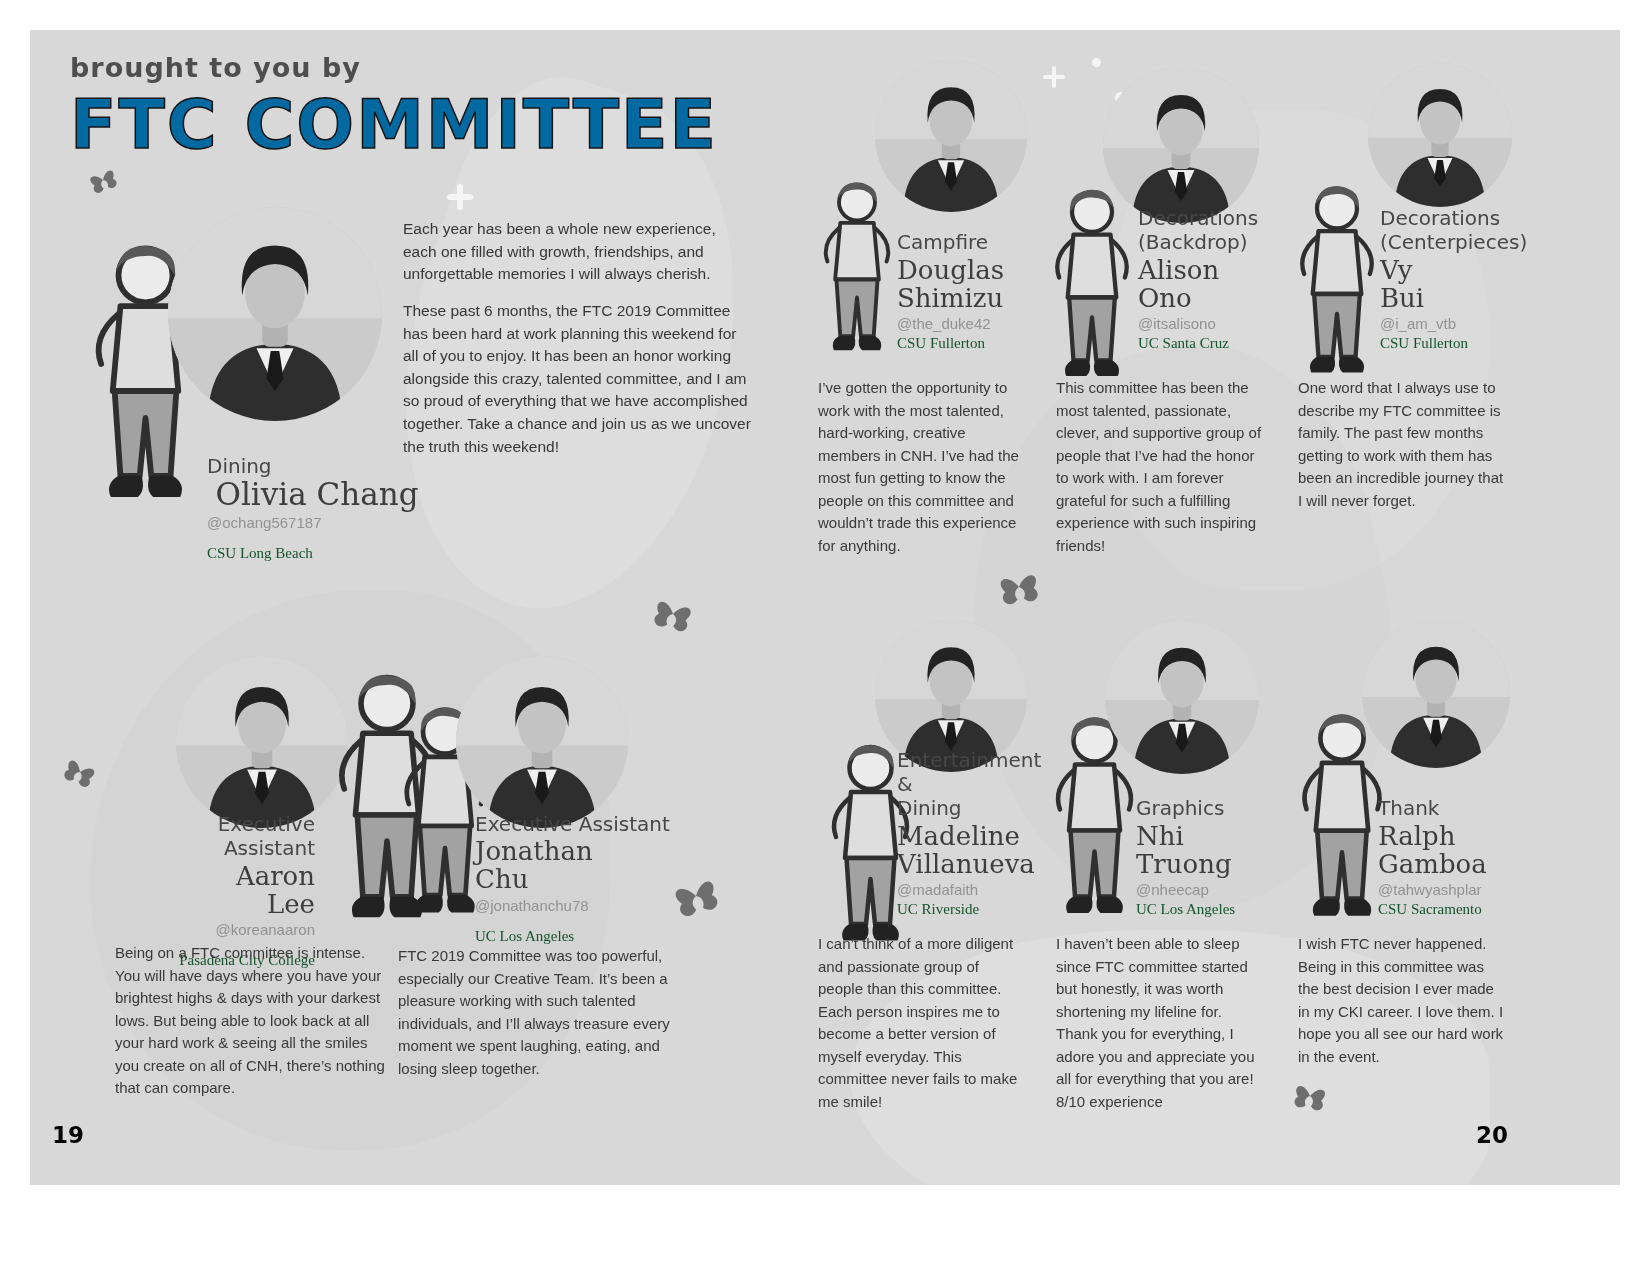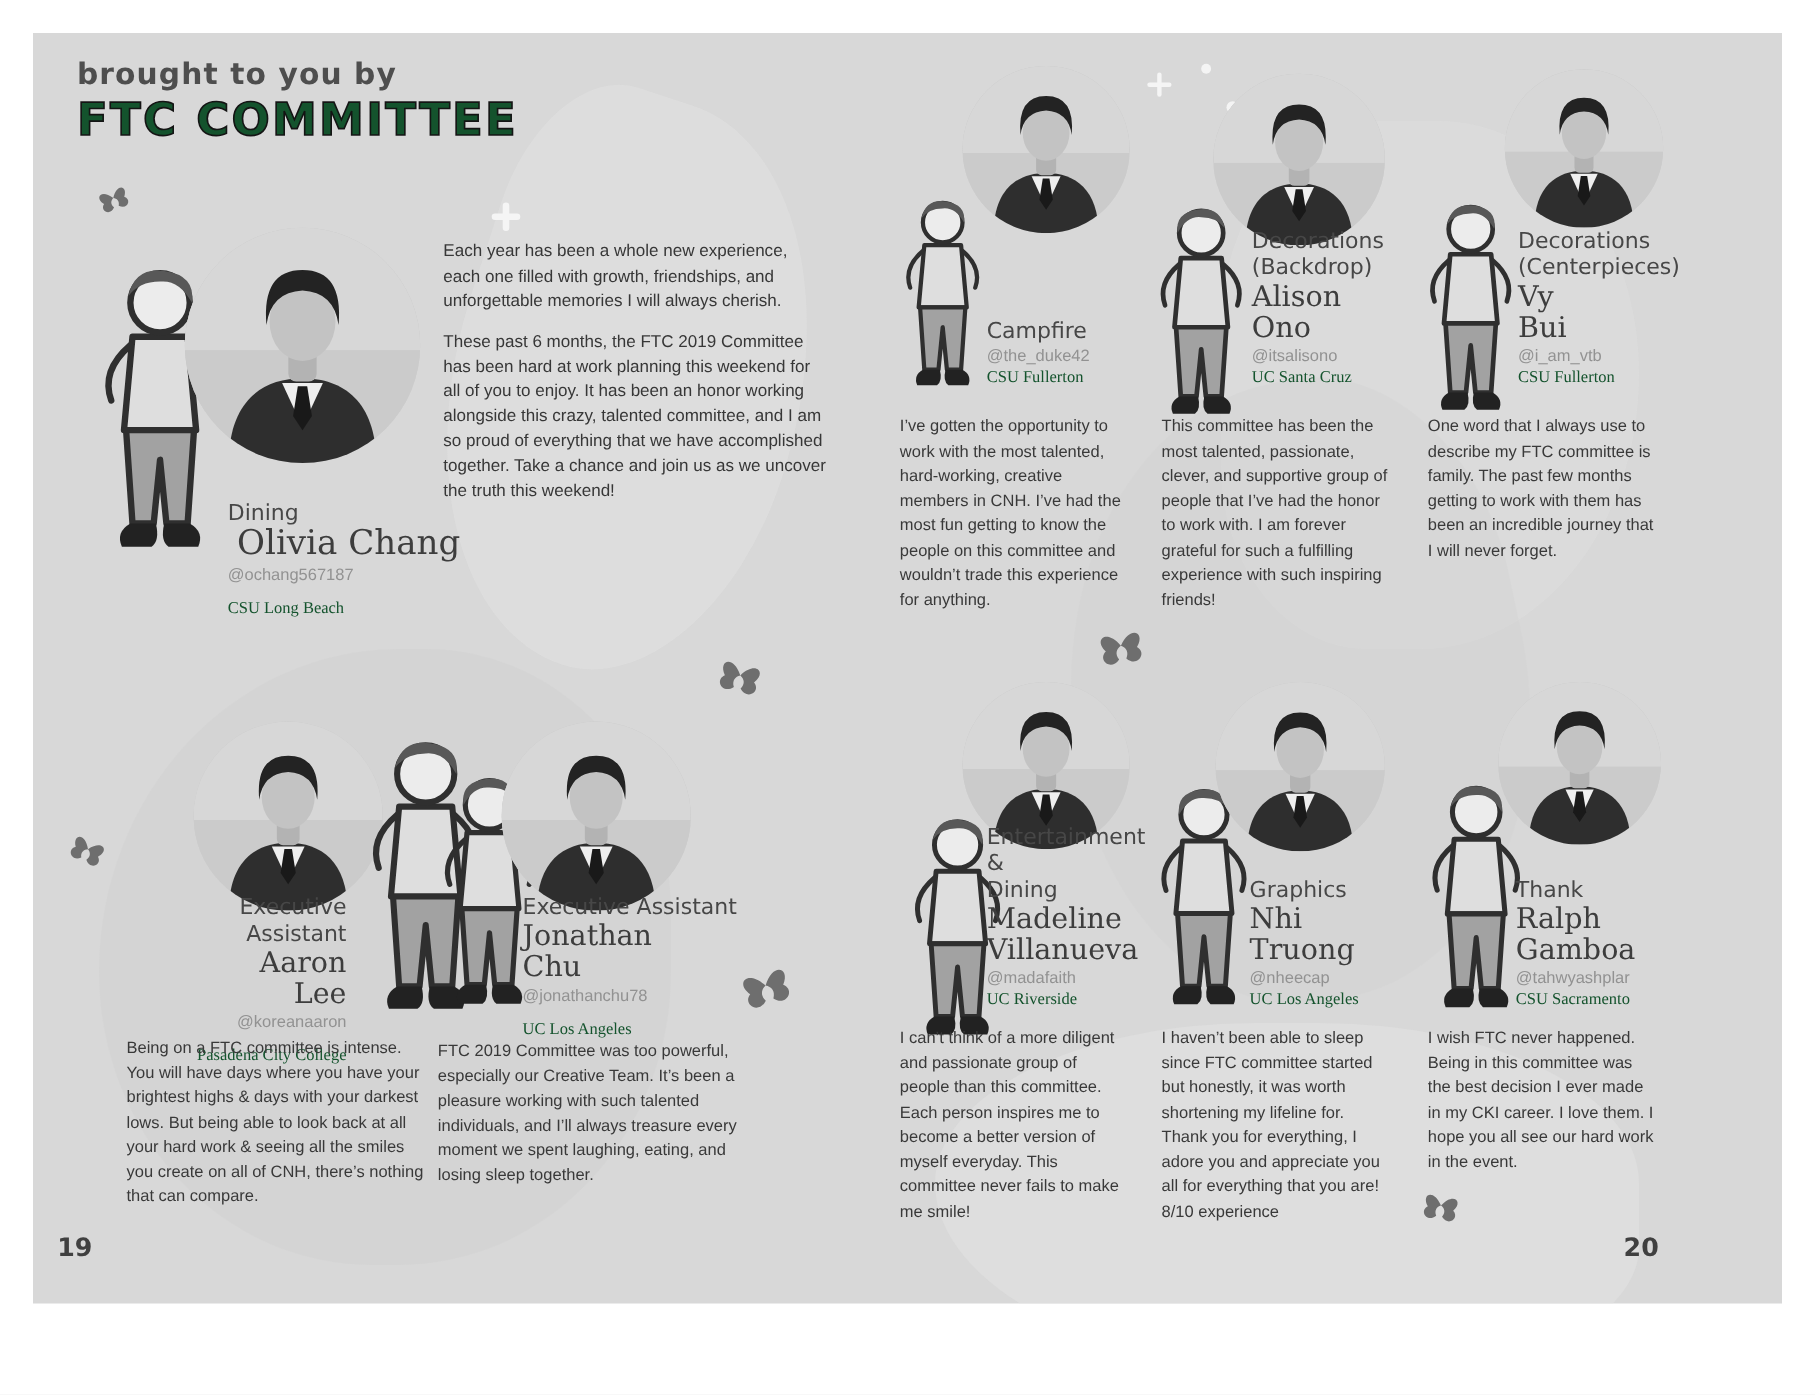--- a/index.html
+++ b/index.html
@@ -12,22 +12,22 @@
     background:#d8d8d8;overflow:hidden;
   }
   
   .blob{position:absolute;border-radius:50%;}
   
   .kicker{
     font-family:"DejaVu Sans", sans-serif;font-weight:700;font-size:27px;
     color:#4e4e4e;letter-spacing:1px;
   }
   .title{
-    font-family:"DejaVu Sans", sans-serif;font-weight:800;font-size:41px;
-    color:#14532d;letter-spacing:2px;margin-top:2px;
+    font-family:"DejaVu Sans", sans-serif;font-weight:800;font-size:68px;
+    color:#0369a1;letter-spacing:2px;margin-top:2px;
     -webkit-text-stroke:1.5px #141414;
   }
   
   .photo{
     position:absolute;border-radius:50%;overflow:hidden;background:#cccccc;
   }
   .photo svg{display:block;width:100%;height:100%;}
   .doodle{position:absolute;color:#2f2f2f;}
   
   .role{font-family:"DejaVu Sans", sans-serif;font-size:20px;color:#474747;line-height:1.22;}
@@ -44,21 +44,21 @@
   .chair-name{font-family:"DejaVu Serif", serif;font-size:31px;color:#3d3d3d;line-height:1.05;text-align:center;}
   .bio{position:absolute;left:373px;top:188px;width:350px;}
   .bio p{margin:0 0 14px 0;font-size:15.5px;line-height:1.46;color:#373737;}
   
   .mcell{position:absolute;width:240px;}
   .minfo{position:absolute;width:160px;}
   .right-align{text-align:right;}
   
   .pagenum{
     position:absolute;font-family:"DejaVu Sans", sans-serif;font-weight:700;
-    font-size:23px;color:#404040;
+    font-size:23px;color:#000000;
   }
   
   .dot{position:absolute;background:#f4f4f4;border-radius:50%;}
   .plus{position:absolute;}
   .plus::before,.plus::after{content:"";position:absolute;background:#f5f5f5;border-radius:3px;}
   .plus::before{left:40%;top:0;width:20%;height:100%;}
   .plus::after{left:0;top:40%;width:100%;height:20%;}
   .butterfly{position:absolute;color:#6e6e6e;}
 </style>
 </head>
@@ -203,20 +203,24 @@
     <div class="photo" style="left:65px;top:5px;width:152px;height:152px;">
       <svg viewBox="0 0 150 150">
           <use href="#portrait"></use>
         </svg>
     </div>
     <div class="minfo" style="left:87px;bottom:223px;">
       <div class="role">
         <span>Campfire</span>
         <span></span>
       </div>
+      <div class="mname">
+        <span>Douglas</span>
+        <span>Shimizu</span>
+      </div>
       <div class="handle">@the_duke42</div>
       <div class="school">CSU Fullerton</div>
     </div>
     <p class="quote" style="left:8px;top:322px;width:206px;">I’ve gotten the opportunity to work with the most talented, hard-working, creative members in CNH. I’ve had the most fun getting to know the people on this committee and wouldn’t trade this experience for anything.</p>
   </div>
 
   <div class="mcell" style="left:1018px;top:25px;height:520px;">
     <svg class="doodle" style="left:-6px;top:125px;width:100px;height:215px;transform:scaleX(-1);">
         <use href="#doodle-person"></use>
       </svg>

